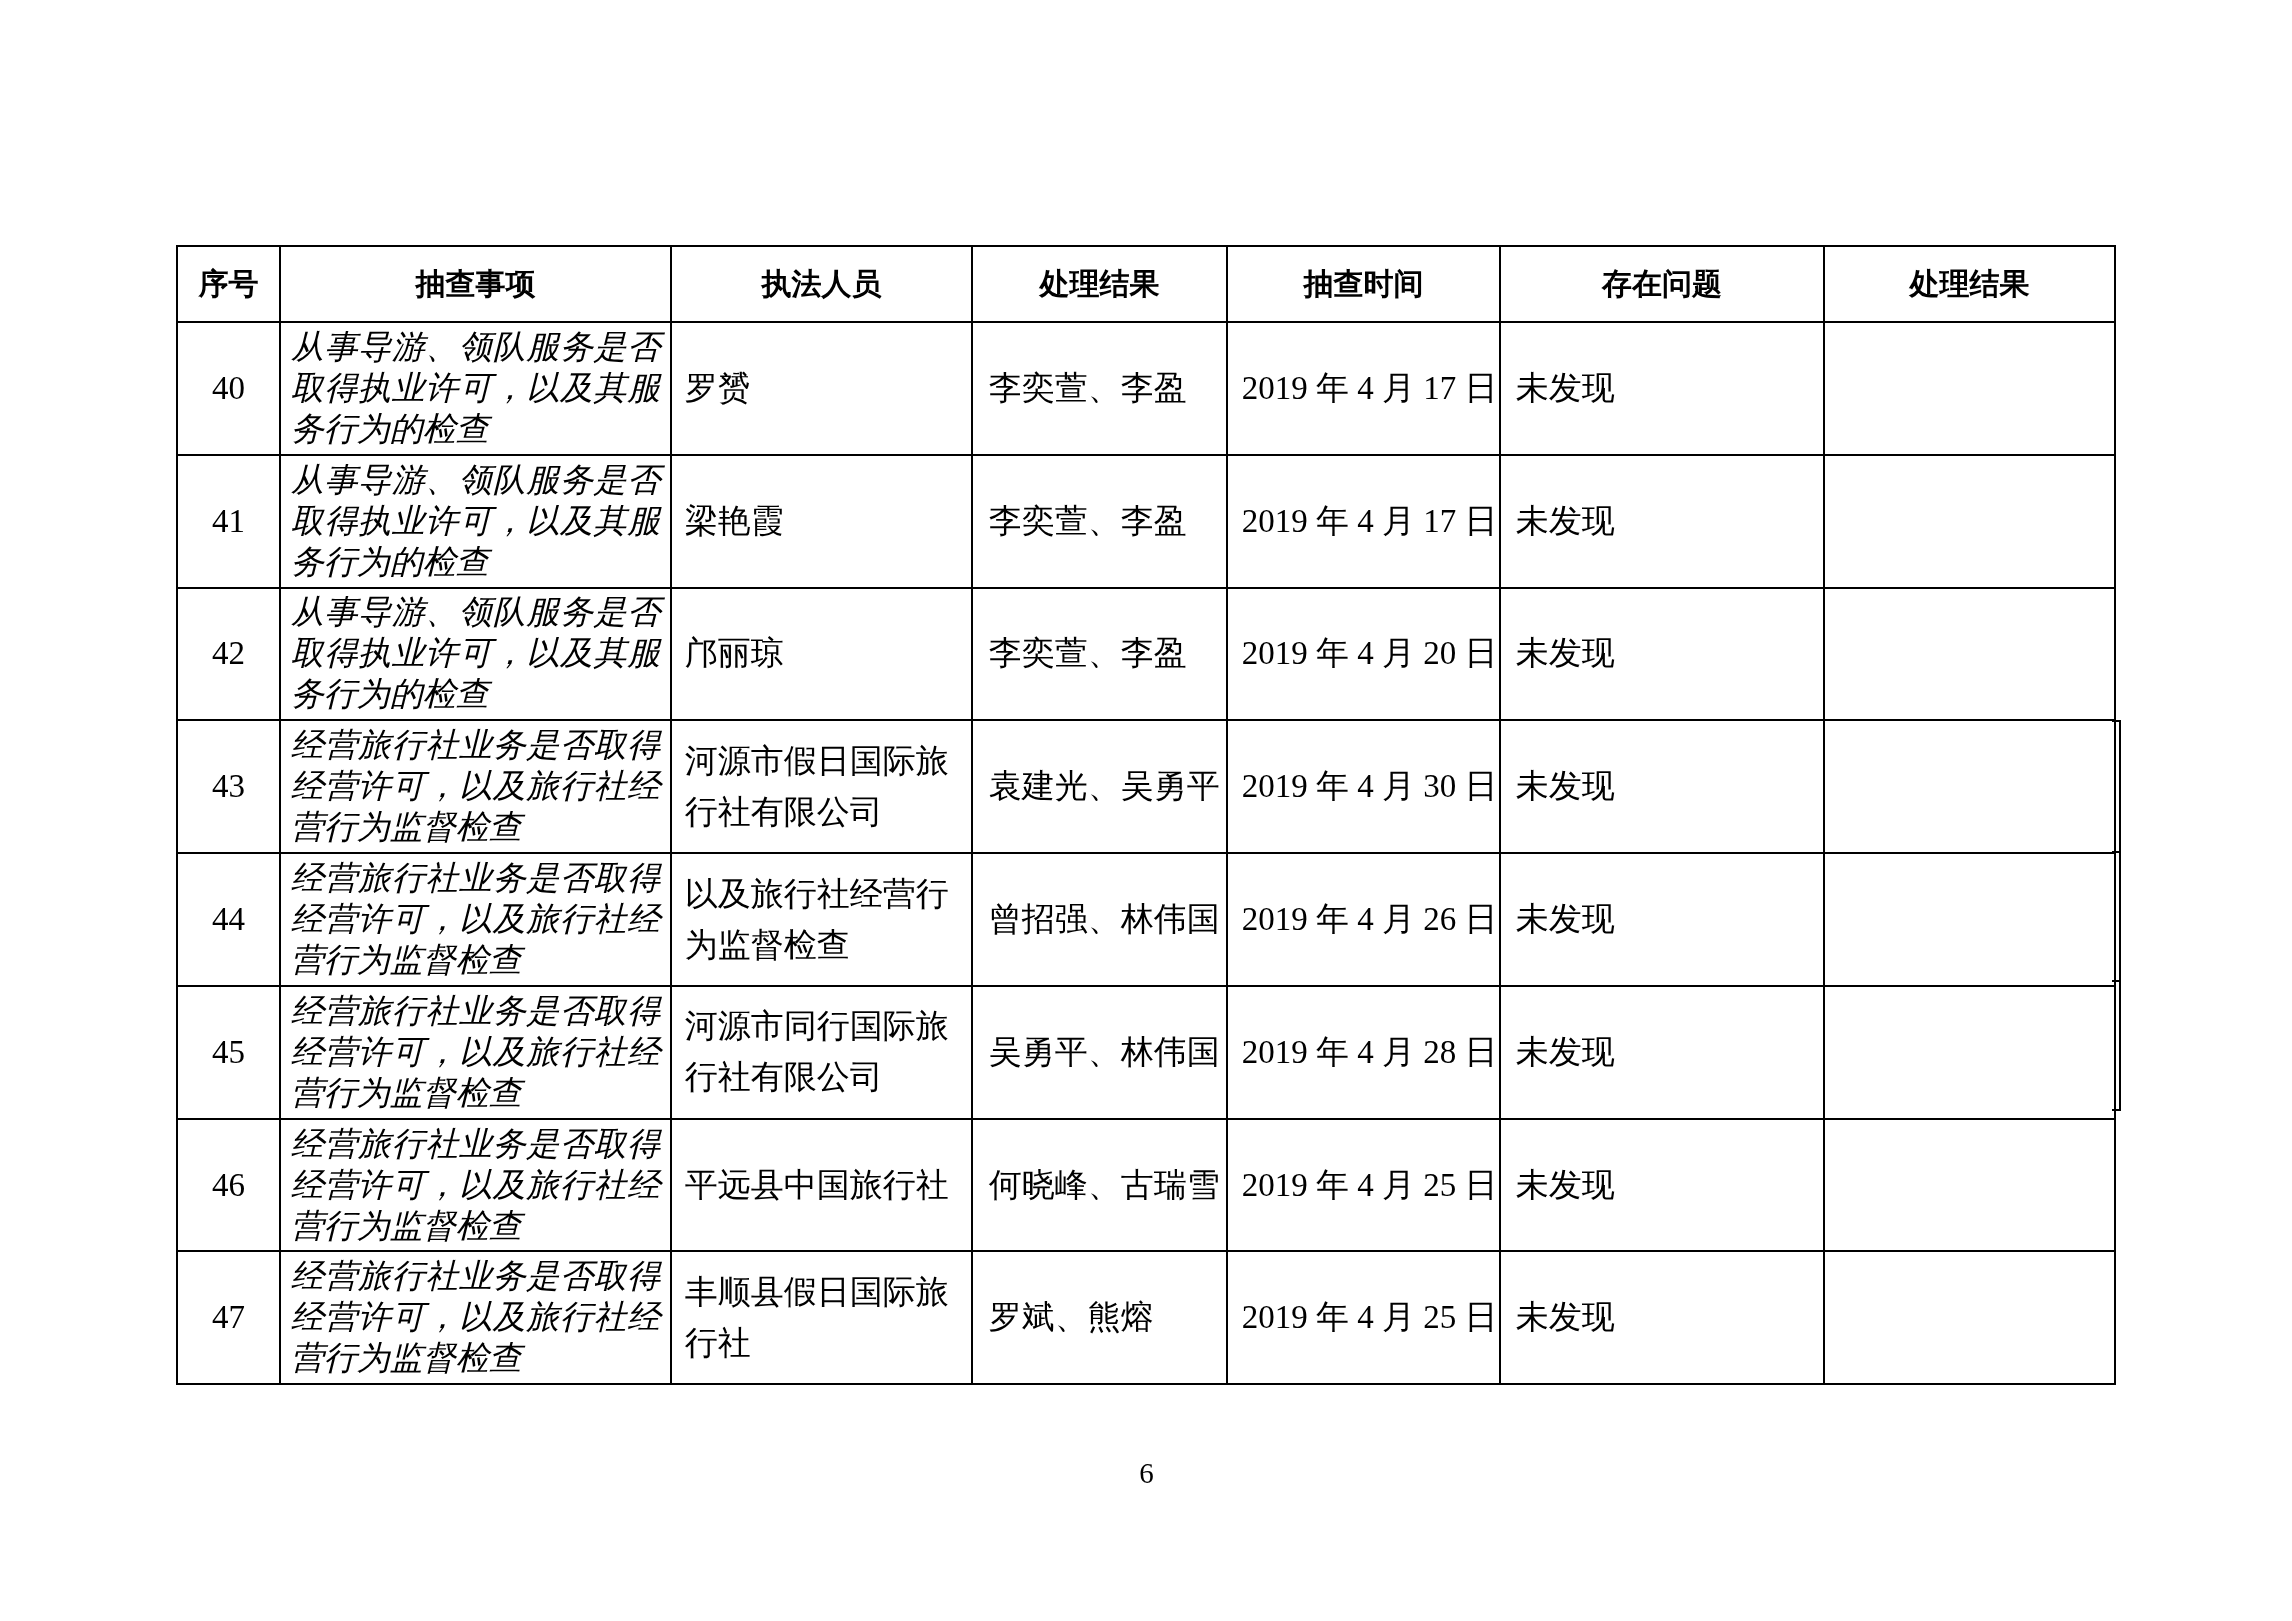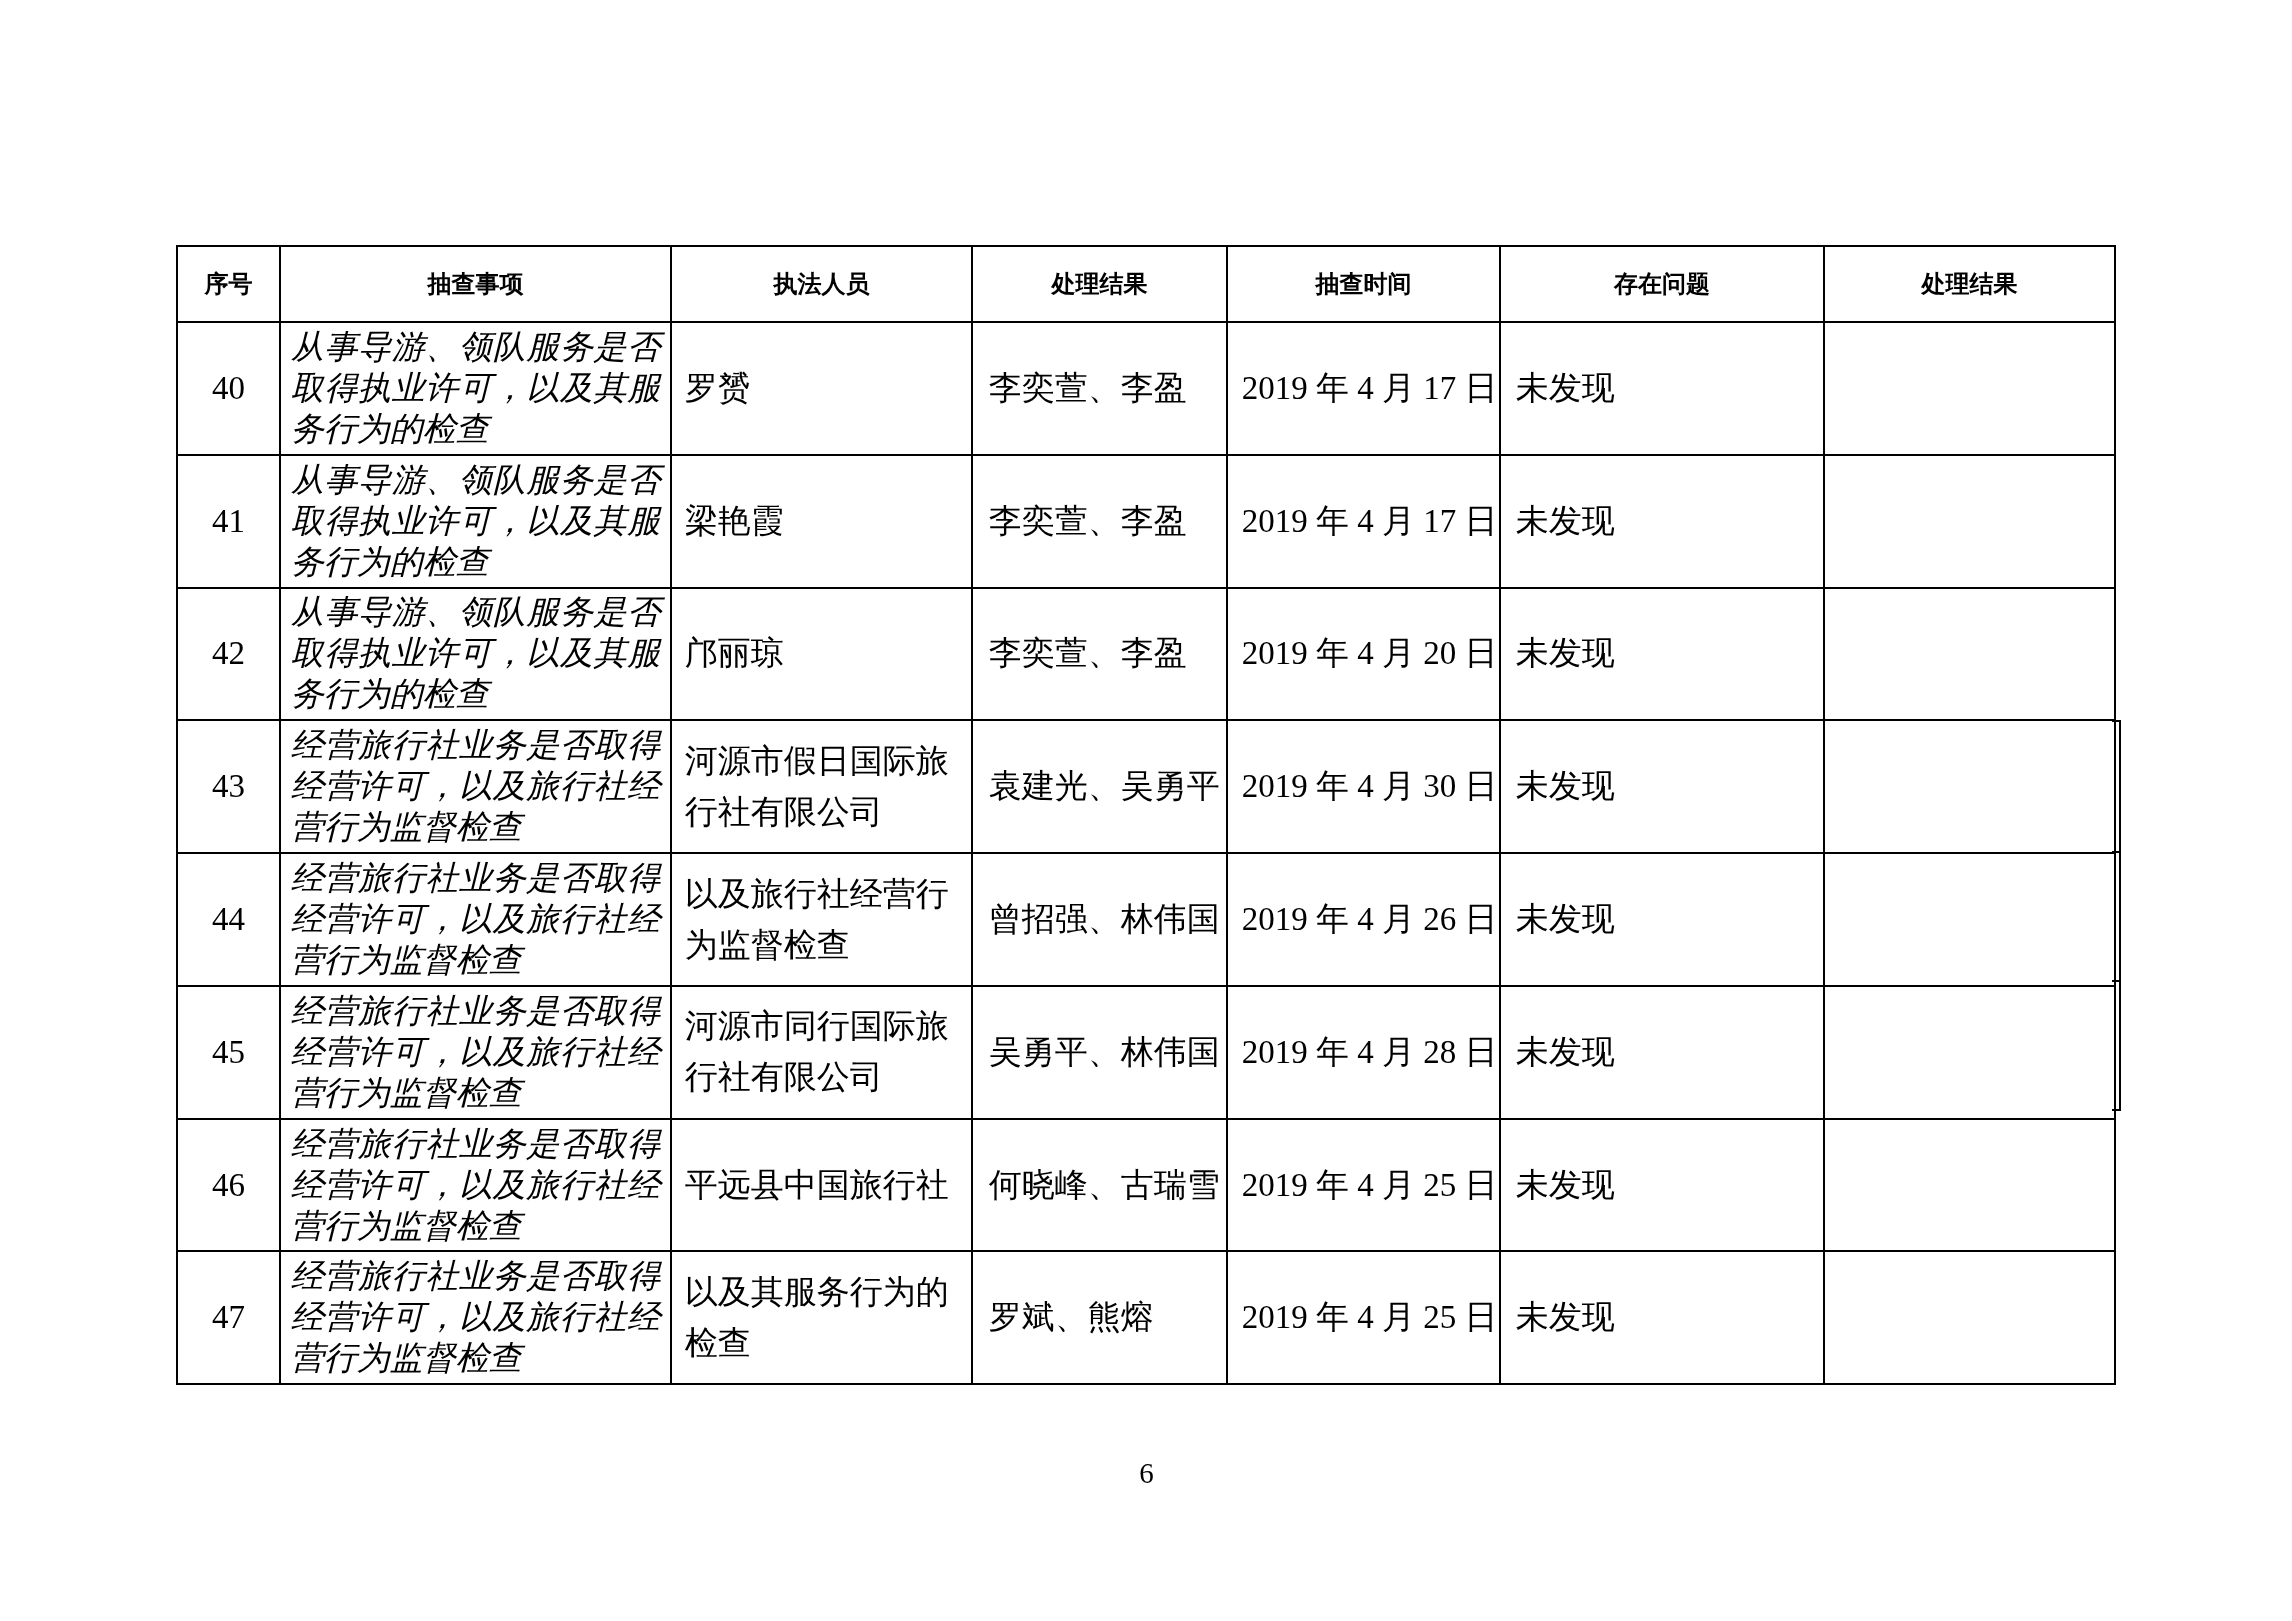--- a/index.html
+++ b/index.html
@@ -19,21 +19,21 @@
   .doc-table th, .doc-table td {
     border: 2px solid #000;
     vertical-align: middle;
     font-size: 33px;
     overflow: hidden;
     padding: 0;
   }
   .doc-table thead th {
     height: 74px;
     font-weight: bold;
-    font-size: 24px;
+    font-size: 30px;
   }
   .doc-table tbody tr { height: 132px; }
   .doc-table tbody tr:nth-child(n+4) { height: 130px; }
 
   td.c-index { text-align: center; }
   td.c-item {
     text-align: justify;
     padding: 3.9px 9.8px;
     line-height: 41px;
     word-break: break-all;
@@ -153,21 +153,21 @@
       <td class="c-item">经营旅行社业务是否取得经营许可，以及旅行社经营行为监督检查</td>
       <td class="c-target">平远县中国旅行社</td>
       <td class="c-officers">何晓峰、古瑞雪</td>
       <td class="c-date">2019 年 4 月 25 日</td>
       <td class="c-problems">未发现</td>
       <td class="c-result"></td>
     </tr>
         <tr>
       <td class="c-index">47</td>
       <td class="c-item">经营旅行社业务是否取得经营许可，以及旅行社经营行为监督检查</td>
-      <td class="c-target">以及其服务行为的检查</td>
+      <td class="c-target">丰顺县假日国际旅行社</td>
       <td class="c-officers">罗斌、熊熔</td>
       <td class="c-date">2019 年 4 月 25 日</td>
       <td class="c-problems">未发现</td>
       <td class="c-result"></td>
     </tr>
       </tbody>
   </table>
 
   <div>
     <div class="artifact-v"></div>

